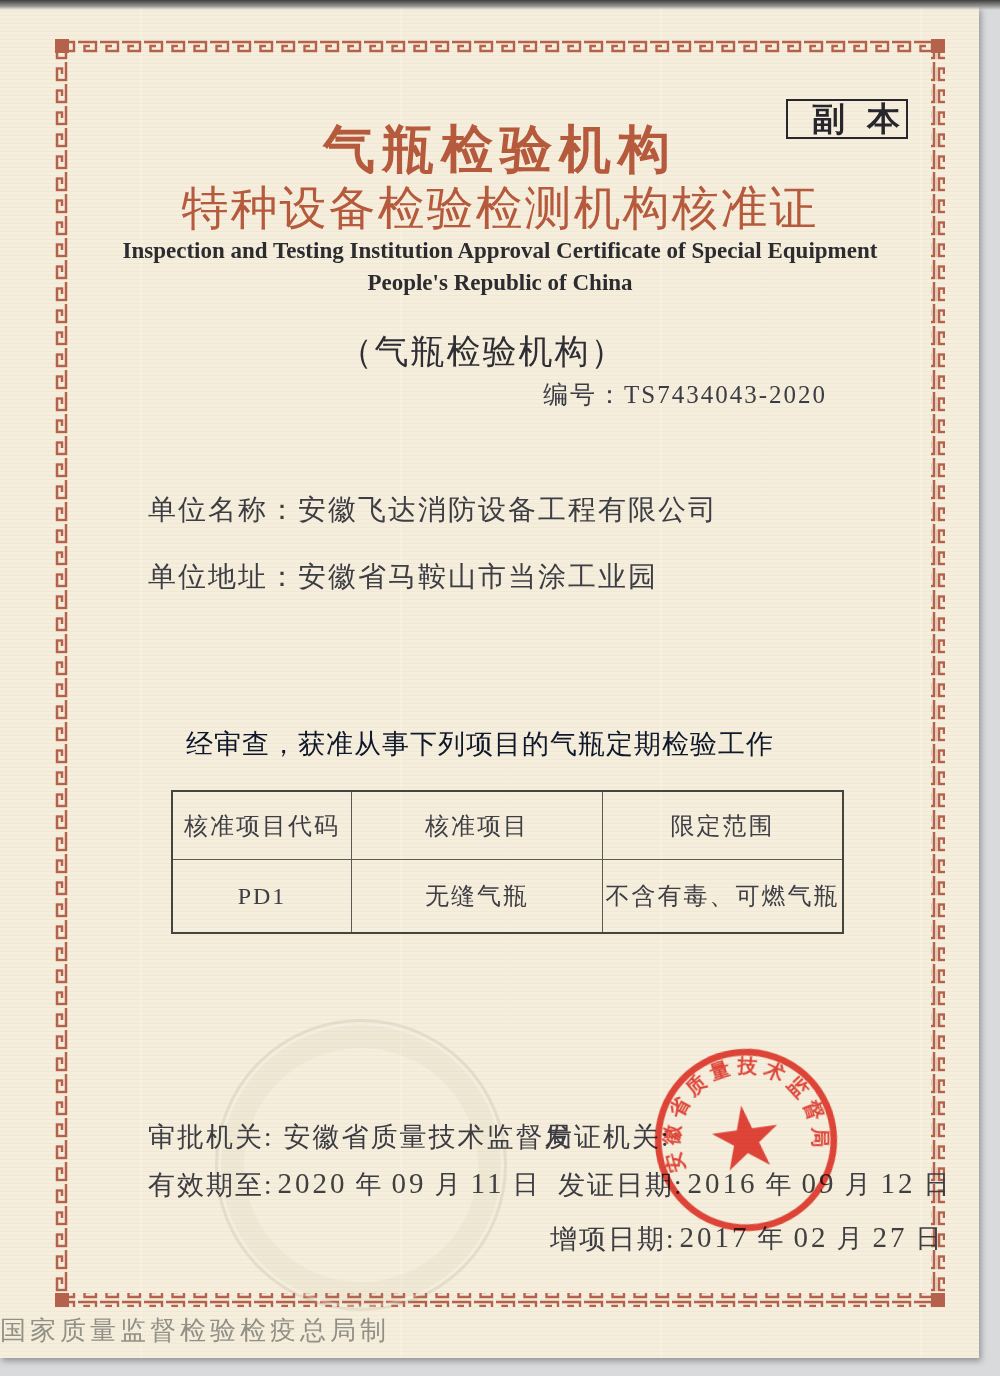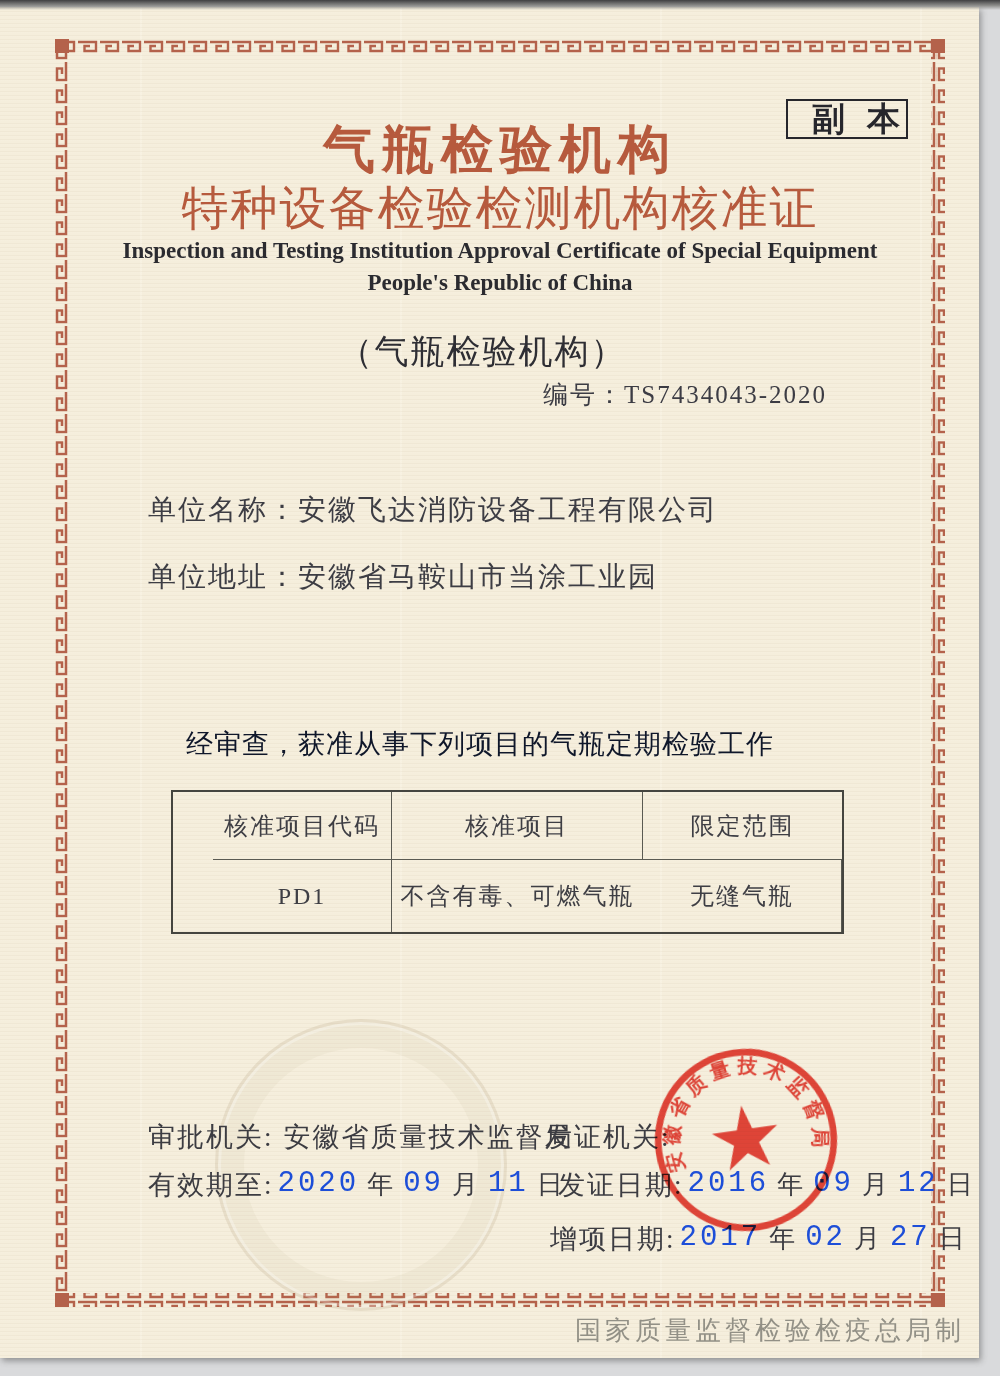--- a/index.html
+++ b/index.html
@@ -62,36 +62,35 @@
     font-size:28px; color:#3d3d44; letter-spacing:2px; }
   .statement{
     position:absolute; left:0; top:719px; width:960px; text-align:center;
     font-size:27px; color:#0f172a; letter-spacing:1px;
   }
   .approval-table{
     position:absolute; left:171px; top:783px; width:673px;
     border:2.5px solid #45453f;
     display:grid; grid-template-columns:179px 251px 1fr;
     background:rgba(255,255,255,0.0);
-    padding-left:40px;
   }
   .approval-table .cell{
     display:flex; align-items:center; justify-content:center;
     font-size:24px; color:#3e3e44; letter-spacing:2px;
     border-right:1.5px solid #5a5a52; white-space:nowrap;
   }
   .approval-table .hdr{ height:68px; border-bottom:1.5px solid #5a5a52; }
   .approval-table .dat{ height:72px; }
   .approval-table .last{ border-right:none; }
   .foot-row{ position:absolute; white-space:nowrap; display:flex; align-items:flex-start;
     font-size:27px; color:#3c3c42; letter-spacing:2px; }
-  .digits{ font-family:Liberation Mono, monospace; font-size:29px; color:#1d4ed8; letter-spacing:3px; margin:0 4px; }
+  .digits{ font-family:Liberation Serif, serif; font-size:29px; color:#404040; letter-spacing:3px; margin:0 4px; }
   .unit{ font-size:26px; margin:0 4px; }
   .bottom-note{
-    position:absolute; left:0; top:1306px; width:965px; text-align:right;
+    position:absolute; left:0; top:1306px; width:965px; text-align:left;
     font-size:26px; color:#929086; letter-spacing:4px;
   }
   .emboss-seal{
     position:absolute; left:215px; top:1012px; width:292px; height:292px; border-radius:50%;
     border:3px solid rgba(176,156,120,.20);
     box-shadow: inset 0 0 0 3px rgba(255,255,255,.28), inset 0 0 0 26px rgba(176,156,120,.07);
   }
   .red-seal{
     position:absolute; left:649px; top:1036px; width:194px; height:194px;
     transform:rotate(-8deg);
@@ -147,22 +146,22 @@
     <span>单位地址：</span><span>安徽省马鞍山市当涂工业园</span>
   </div>
 
   <div class="statement">经审查，获准从事下列项目的气瓶定期检验工作</div>
 
   <div class="approval-table">
     <div class="cell hdr">核准项目代码</div>
     <div class="cell hdr">核准项目</div>
     <div class="cell hdr last">限定范围</div>
     <div class="cell dat">PD1</div>
+    <div class="cell dat">无缝气瓶</div>
     <div class="cell dat last">不含有毒、可燃气瓶</div>
-    <div class="cell dat">无缝气瓶</div>
   </div>
 
   <div class="emboss-seal"></div>
 
   <div class="foot-row" style="left:148px; top:1112px">
     <span>审批机关:</span>
     <span style="margin-left:10px">安徽省质量技术监督局</span>
   </div>
   <div class="foot-row" style="left:148px; top:1160px">
     <span>有效期至:</span>

